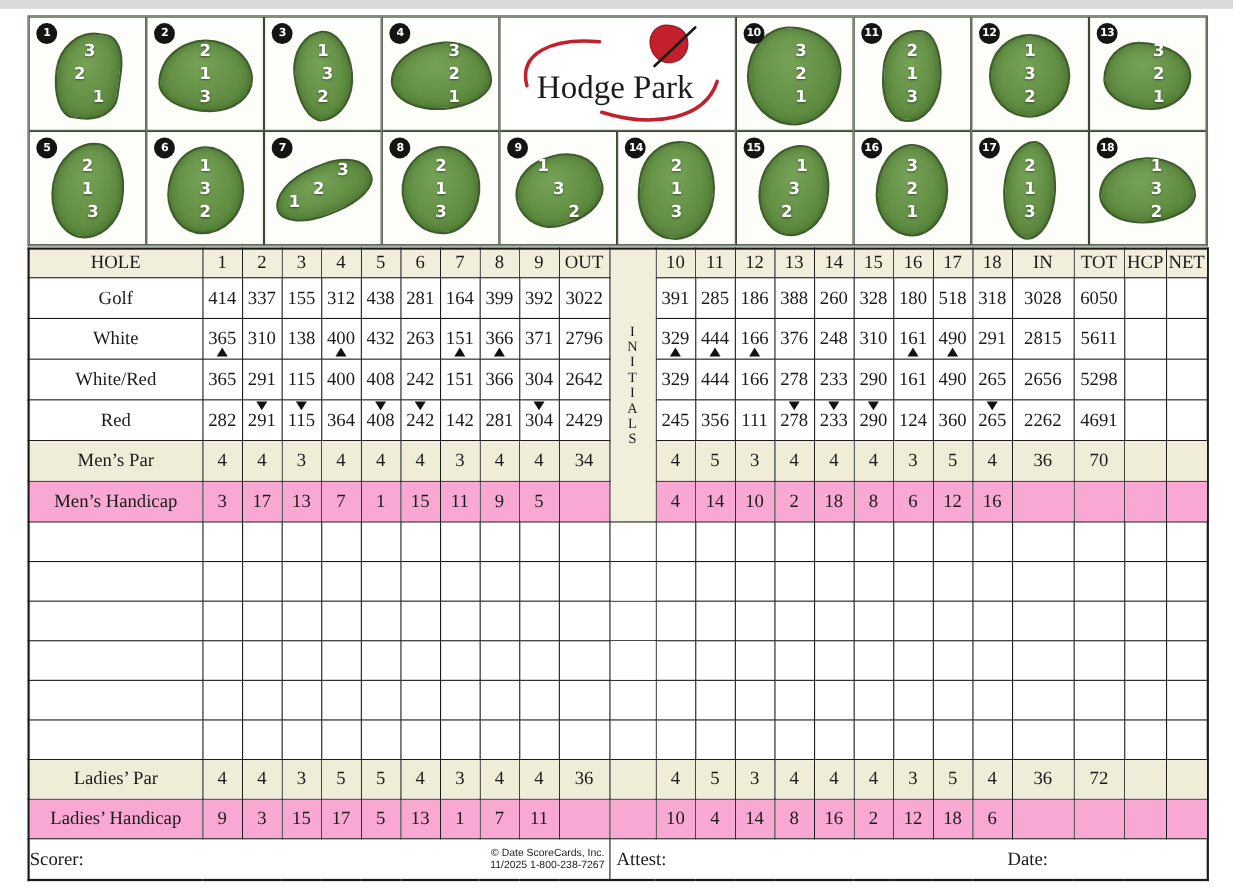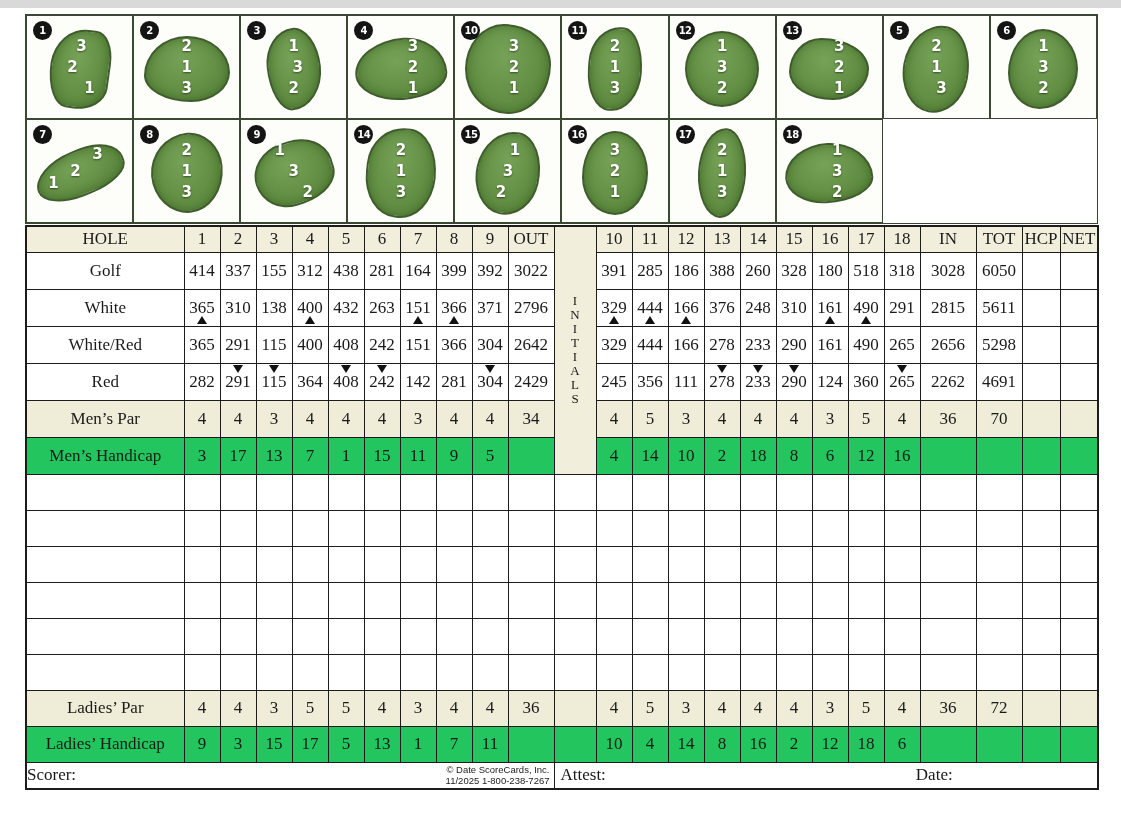--- a/index.html
+++ b/index.html
@@ -74,24 +74,24 @@
     position:absolute;left:25px;top:225px;border-collapse:collapse;table-layout:fixed;
     border:2.5px solid #1c1c1c;background:#fff;
   }
   table.card td{
     border:1.5px solid #1c1c1c;font-size:17px;text-align:center;vertical-align:middle;
     padding:0;position:relative;overflow:visible;white-space:nowrap;
   }
   td.lab{text-align:left;padding-left:6px}
   tr.r-head td{background:#f1eedb}
   tr.r-par td{background:#efecd7}
-  tr.r-hcp td{background:#22c55e}
+  tr.r-hcp td{background:#f9a8d4}
   td.ini-cell{background:#ffffff;vertical-align:middle}
   .ini-letters{display:flex;flex-direction:column;align-items:center;justify-content:center;font-size:13px;line-height:14px}
-  .h-head{height:26px}.h-row{height:37px}.h-empty{height:36px}.h-lad{height:36px}.h-foot{height:27px}
+  .h-head{height:26px}.h-row{height:37px}.h-empty{height:36px}.h-lad{height:36px}.h-foot{height:38px}
 
   .tri-up,.tri-dn{position:absolute;left:50%;margin-left:-5px;width:0;height:0;
     border-left:5px solid transparent;border-right:5px solid transparent;z-index:4}
   .tri-up{top:-11px;border-bottom:8px solid #111}
   .tri-dn{bottom:-10px;border-top:8px solid #111}
 
   td.scorer-cell{text-align:left;padding-left:6px}
   .scorer-flex{display:flex;align-items:center;justify-content:space-between;padding-right:4px}
   .copyright{font-family:"Liberation Sans",sans-serif;font-size:9.5px;line-height:11px;text-align:right;color:#222}
   td.attest-cell{text-align:left}
@@ -132,20 +132,33 @@
     </div>
     <div class="hole-box h4">
       <div class="badge">4</div>
       <div class="blob"></div>
       <div class="pins">
         <span class="pin">3</span>
         <span class="pin">2</span>
         <span class="pin">1</span>
       </div>
     </div>
+  <div class="logo-box">
+    <div class="logo-wrap">
+      <svg width="214" height="104" viewBox="0 0 214 104">
+        <path d="M24,62 C16,32 48,18 90,22" fill="none" stroke="#c2202a" stroke-width="3.2" stroke-linecap="round"></path>
+        <path d="M92,86 C140,101 186,92 197,58" fill="none" stroke="#c2202a" stroke-width="3.2" stroke-linecap="round"></path>
+        <g transform="translate(134,6)">
+          <path d="M20,1 C9,-1 1,8 2,18 C3,28 11,36 21,35 C31,34 38,25 36,14 C34,5 27,2 20,1 Z" fill="#c2202a" stroke="#8e1620" stroke-width="1"></path>
+          <path d="M6,38 L43,3" stroke="#1a1a1a" stroke-width="2.4" stroke-linecap="round"></path>
+        </g>
+        <text x="33" y="73" font-family="Liberation Serif, serif" font-size="30" fill="#1c1c1c">Hodge Park</text>
+      </svg>
+    </div>
+  </div>
 <div class="hole-box h10">
       <div class="badge">10</div>
       <div class="blob"></div>
       <div class="pins">
         <span class="pin">3</span>
         <span class="pin">2</span>
         <span class="pin">1</span>
       </div>
     </div>
     <div class="hole-box h11">

